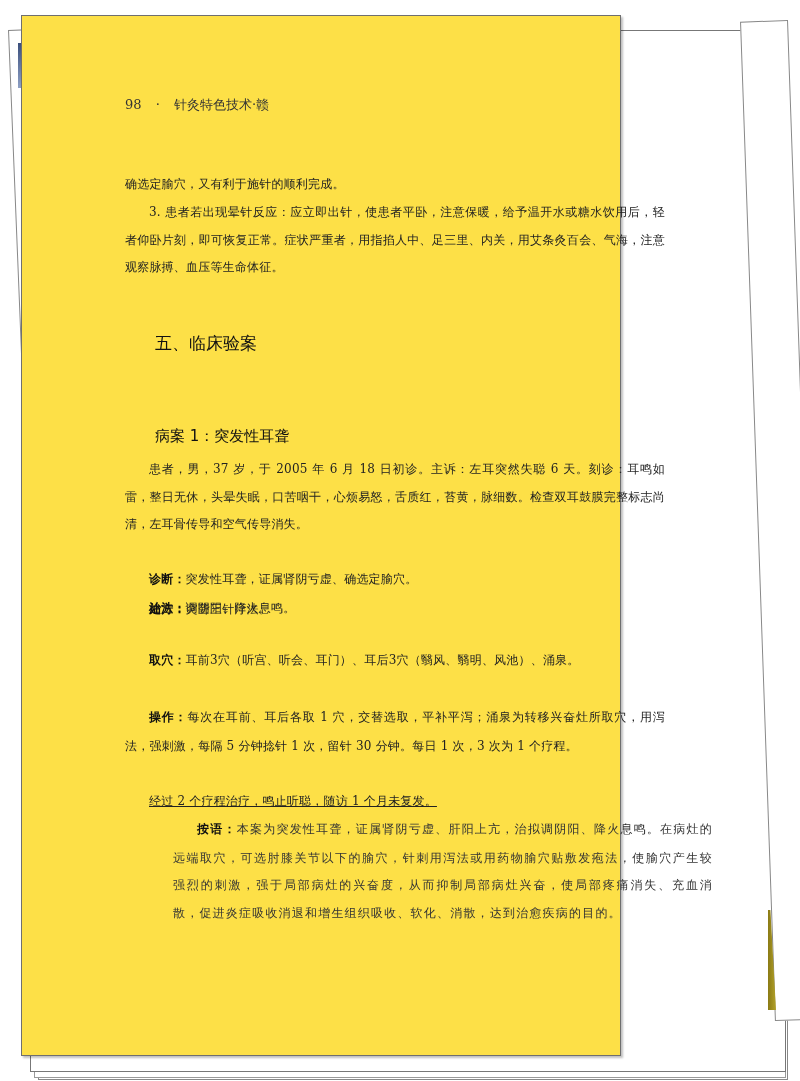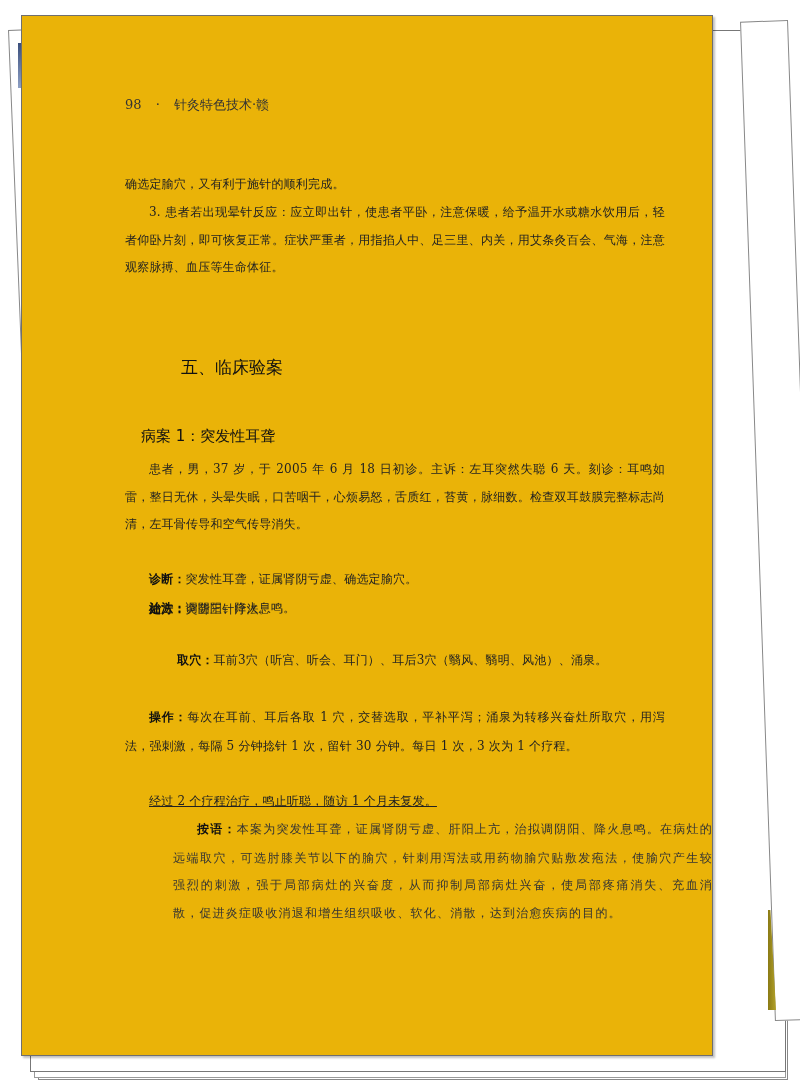--- a/index.html
+++ b/index.html
@@ -24,41 +24,41 @@
   .blue-strip {
     position:absolute; left:18px; top:43px; width:4px; height:45px;
     background:linear-gradient(#3b4f7c, #8ea0c4); 
   }
   .olive-strip {
     position:absolute; left:768px; top:910px; width:8px; height:100px;
     background:linear-gradient(90deg, #8a7a14, #b3a22a);
     clip-path: polygon(0 0, 30% 0, 100% 100%, 0 100%);
   }
   .page {
-    position:absolute; left:21px; top:15px; width:692px; height:1041px;
-    background:#eab308; border:1px solid #6f6f6f; box-sizing:border-box;
+    position:absolute; left:21px; top:15px; width:600px; height:1041px;
+    background:#fde047; border:1px solid #6f6f6f; box-sizing:border-box;
     box-shadow: 2px 2px 2px rgba(0,0,0,0.25);
   }
   .content { position:absolute; left:103px; top:0; width:540px; }
   .running-head {
     position:absolute; top:80px; left:0; font-size:13px; color:#333; white-space:nowrap;
   }
   .running-head .num { margin-right:10px; }
   .running-head .dot { margin-right:10px; }
   .p {
     position:absolute; left:0; width:540px; font-size:12px; line-height:27.5px;
     letter-spacing:0.2px; text-align:justify; color:#222;
   }
   .indent { text-indent:2em; }
   .h2 {
     position:absolute; left:30px; font-family:"DejaVu Sans","Liberation Sans",sans-serif;
     font-size:17px; color:#111; font-weight:500;
   }
   .h3 {
-    position:absolute; left:16px; font-family:"DejaVu Sans","Liberation Sans",sans-serif;
+    position:absolute; left:30px; font-family:"DejaVu Sans","Liberation Sans",sans-serif;
     font-size:15px; color:#111;
   }
   .term { font-family:Liberation Mono, monospace; font-weight:bold; color:#111; }
   .note { color:#333; letter-spacing:1.2px;margin-left:48px; }
 </style>
 </head>
 <body>
 
 <div class="sheet tilt-left"></div>
 <div class="blue-strip"></div>
@@ -74,39 +74,39 @@
     <div class="running-head">
       <span class="num">98</span>
       <span class="dot">·</span>
       <span>针灸特色技术·赣</span>
     </div>
 
     <div class="p" style="top:155px;">确选定腧穴，又有利于施针的顺利完成。</div>
 
     <div class="p indent" style="top:183px;">3. 患者若出现晕针反应：应立即出针，使患者平卧，注意保暖，给予温开水或糖水饮用后，轻者仰卧片刻，即可恢复正常。症状严重者，用指掐人中、足三里、内关，用艾条灸百会、气海，注意观察脉搏、血压等生命体征。</div>
 
-    <div class="h2" style="top:340px;margin-left:26px;">五、临床验案</div>
+    <div class="h2" style="top:316px;">五、临床验案</div>
 
     <div class="h3" style="top:411px;">病案 1：突发性耳聋</div>
 
     <div class="p indent" style="top:440px;">患者，男，37 岁，于 2005 年 6 月 18 日初诊。主诉：左耳突然失聪 6 天。刻诊：耳鸣如雷，整日无休，头晕失眠，口苦咽干，心烦易怒，舌质红，苔黄，脉细数。检查双耳鼓膜完整标志尚清，左耳骨传导和空气传导消失。</div>
 
     <div class="p indent" style="top:550px;">
       <span class="term">诊断：</span><span>突发性耳聋，证属肾阴亏虚、确选定腧穴。</span>
     </div>
 
     <div class="p indent" style="top:579px;">
       <span class="term">治法：</span><span>调阴阳、降火息鸣。</span>
     </div>
 
     <div class="p indent" style="top:580px;">
       <span class="term">处方：</span><span>突聋三针疗法。</span>
     </div>
 
-    <div class="p indent" style="top:631px;margin-left:28px;">
+    <div class="p indent" style="top:631px;">
       <span class="term">取穴：</span><span>耳前3穴（听宫、听会、耳门）、耳后3穴（翳风、翳明、风池）、涌泉。</span>
     </div>
 
     <div class="p indent" style="top:688px;">
       <span class="term">操作：</span><span>每次在耳前、耳后各取 1 穴，交替选取，平补平泻；涌泉为转移兴奋灶所取穴，用泻法，强刺激，每隔 5 分钟捻针 1 次，留针 30 分钟。每日 1 次，3 次为 1 个疗程。</span>
     </div>
 
     <div class="p indent" style="top:772px;text-decoration:underline;">经过 2 个疗程治疗，鸣止听聪，随访 1 个月未复发。</div>
 
     <div class="p indent note" style="top:800px;">

